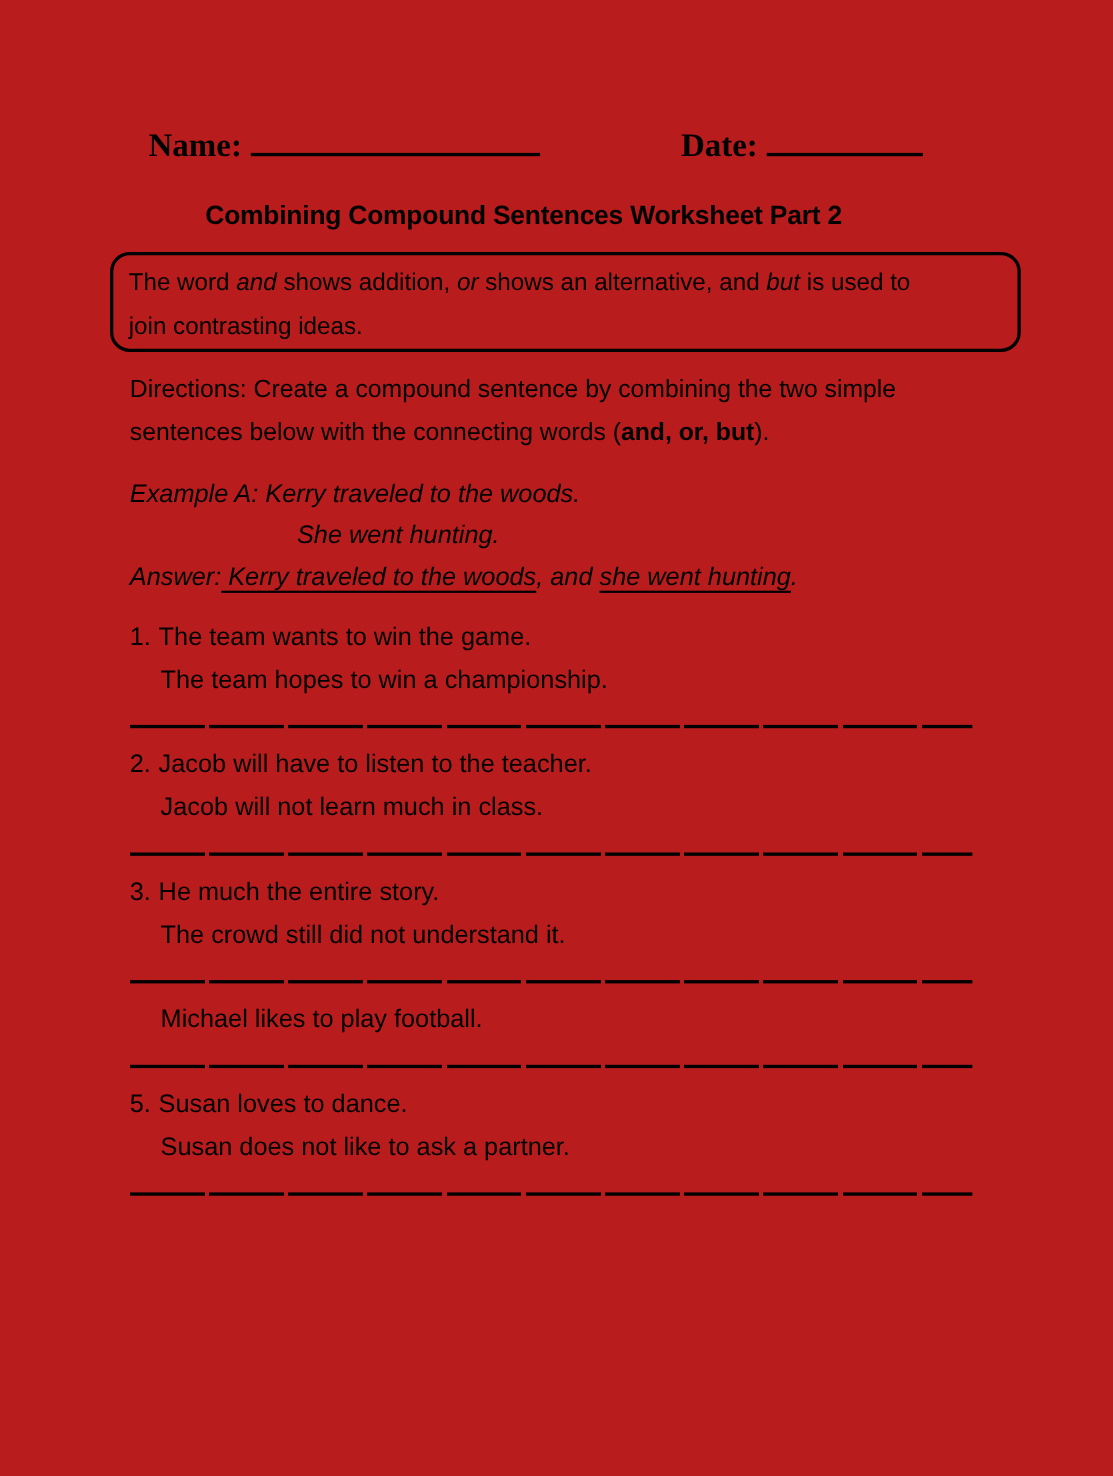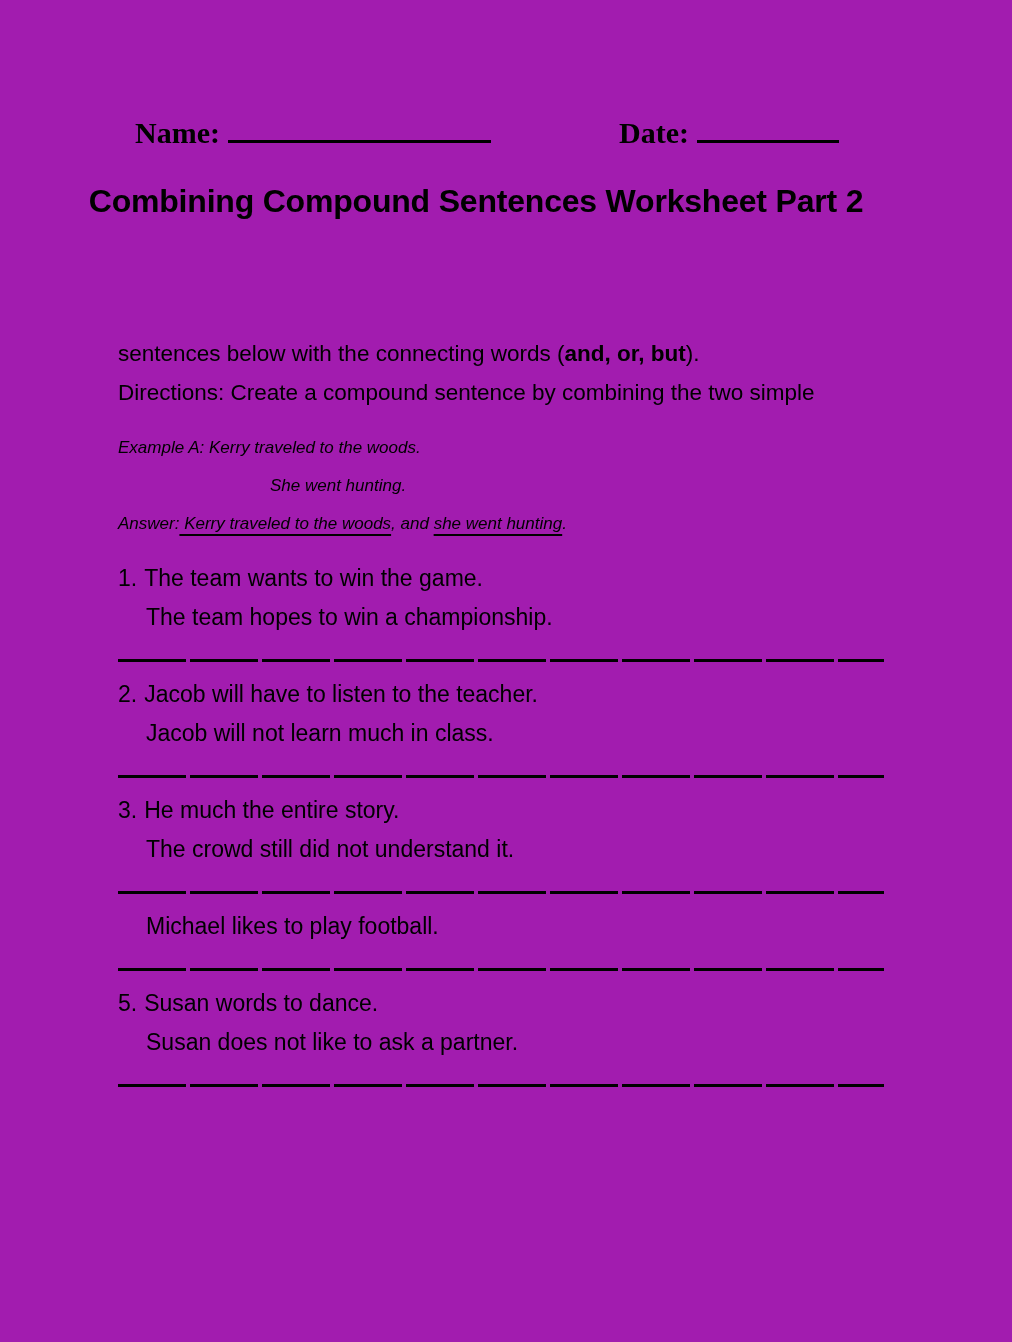--- a/index.html
+++ b/index.html
@@ -5,21 +5,21 @@
   * { margin: 0; padding: 0; box-sizing: border-box; }
   html, body { background: #ffffff; }
   body {
     width: 1012px;
     height: 1342px;
     font-family: "Liberation Sans", sans-serif;
     color: #000000;
     position: relative;
     overflow: hidden;
   }
-  .page { position: relative; width: 1012px; height: 1342px; background: #a21caf; }
+  .page { position: relative; width: 1012px; height: 1342px; background: #b91c1c; }
 
   
   .header-row {
     position: absolute;
     top: 116px;
     font-family: "Liberation Serif", serif;
     font-weight: bold;
     font-size: 30px;
     white-space: nowrap;
   }
@@ -35,21 +35,21 @@
   .date-line { width: 142px; }
 
   
   .title {
     position: absolute;
     top: 183px;
     left: 0;
     width: 932px;
     text-align: center;
     font-weight: bold;
-    font-size: 32px;
+    font-size: 24px;
     letter-spacing: -0.2px;
     white-space: nowrap;
     padding-left: 20px;
   }
 
   
   .info-box {
     position: absolute;
     left: 100px;
     top: 229px;
@@ -73,21 +73,21 @@
     font-size: 22.5px;
     line-height: 39px;
   }
   .directions .dirline { white-space: nowrap; }
 
   
   .example {
     position: absolute;
     left: 118px;
     top: 429px;
-    font-size: 17px;
+    font-size: 23px;
     font-style: italic;
     line-height: 38px;
   }
   .example .exline { white-space: nowrap; }
   .example .ex-line2 { padding-left: 152px; }
   .ex-underline {
     text-decoration: underline;
     text-decoration-thickness: 2px;
     text-underline-offset: 5px;
   }
@@ -118,24 +118,28 @@
 
   <div class="header-row name-row">
     <span>Name:</span><span class="write-line name-line"></span>
   </div>
   <div class="header-row date-row">
     <span>Date:</span><span class="write-line date-line"></span>
   </div>
 
   <div class="title">Combining Compound Sentences Worksheet Part 2</div>
 
+  <div class="info-box">
+    <div class="boxline"><span>The word </span><span class="it">and</span><span> shows addition, </span><span class="it">or</span><span> shows an alternative, and </span><span class="it">but</span><span> is used to</span></div>
+    <div class="boxline">join contrasting ideas.</div>
+  </div>
 
   <div class="directions">
+    <div class="dirline">Directions: Create a compound sentence by combining the two simple</div>
     <div class="dirline"><span>sentences below with the connecting words (</span><span class="bd">and, or, but</span><span>).</span></div>
-    <div class="dirline">Directions: Create a compound sentence by combining the two simple</div>
   </div>
 
   <div class="example">
     <div class="exline">Example A: Kerry traveled to the woods.</div>
     <div class="exline ex-line2">She went hunting.</div>
     <div class="exline"><span>Answer:</span><span class="ex-underline"> Kerry traveled to the woods</span><span>, and </span><span class="ex-underline">she went hunting</span><span>.</span></div>
   </div>
 
   <div class="items">
     <div class="item">
@@ -155,19 +159,19 @@
       <div class="line line2">The crowd still did not understand it.</div>
       <div class="blank-line"></div>
     </div>
 
     <div class="item">
       <div class="line line2">Michael likes to play football.</div>
       <div class="blank-line"></div>
     </div>
 
     <div class="item">
-      <div class="line line1"><span class="num">5.</span><span>Susan words to dance.</span></div>
+      <div class="line line1"><span class="num">5.</span><span>Susan loves to dance.</span></div>
       <div class="line line2">Susan does not like to ask a partner.</div>
       <div class="blank-line"></div>
     </div>
   </div>
 
 </div>
 
 </body></html>

